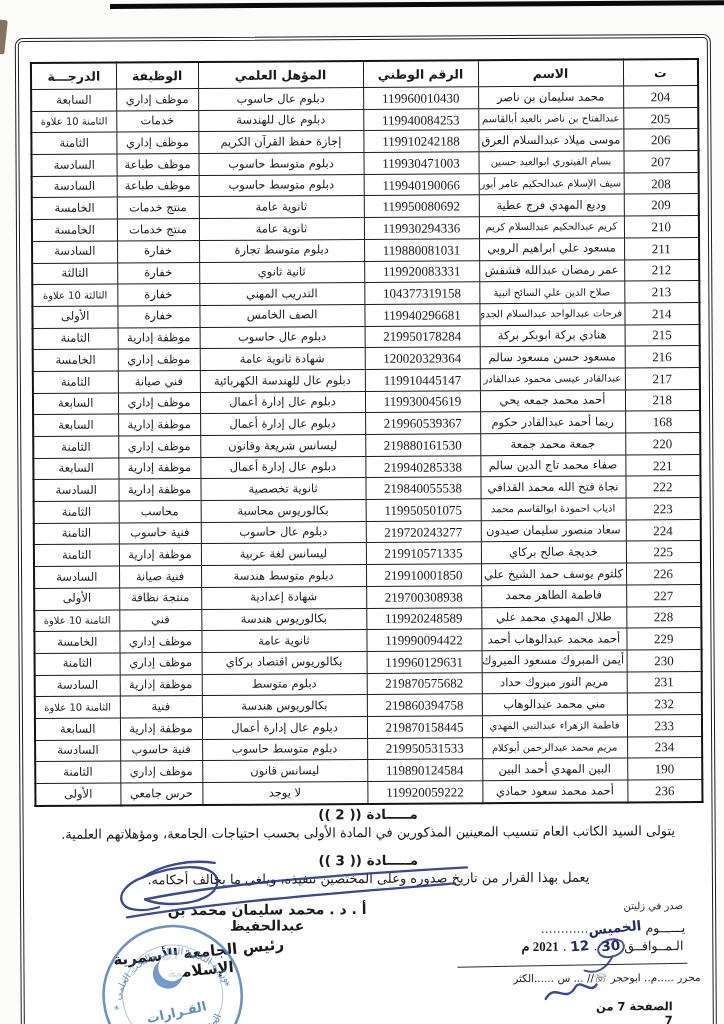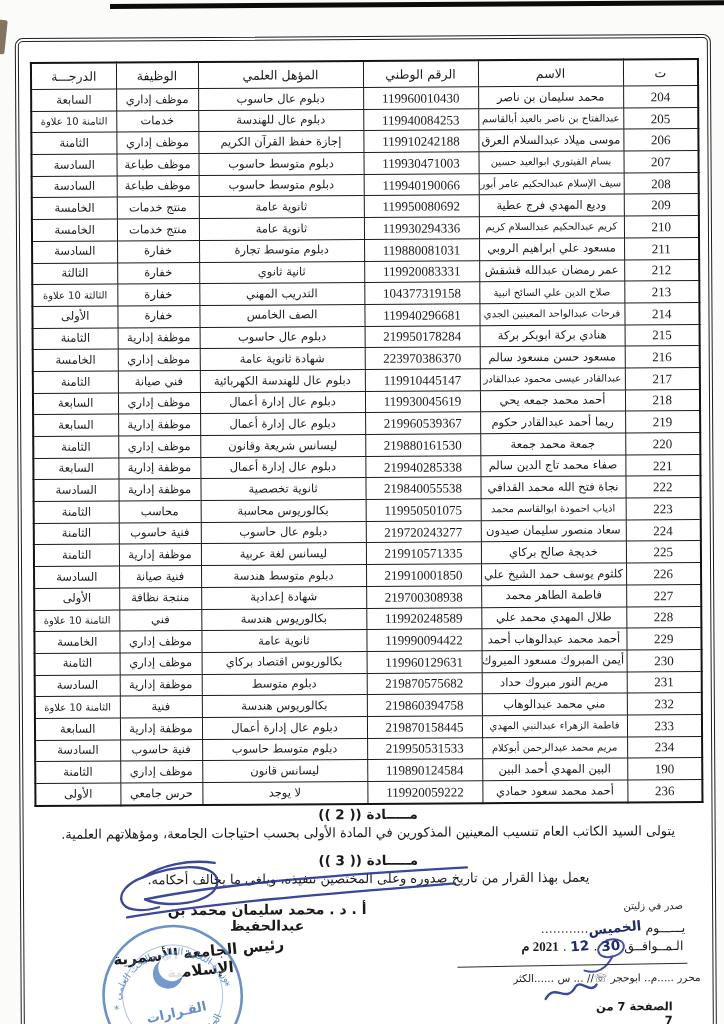--- a/index.html
+++ b/index.html
@@ -16,21 +16,21 @@
     background:#6e5c44;opacity:.85;transform:rotate(6deg);border-radius:2px;}
   .tilt{position:absolute;inset:0;transform:rotate(-0.35deg);transform-origin:50% 55%;}
   .page-frame{position:absolute;left:18px;top:36px;width:688px;height:1000px;
     border:4px double #1f1f1f;border-radius:8px;background:#fff;}
   
   table.emp{position:absolute;left:33px;top:60px;width:667px;
     border-collapse:collapse;table-layout:fixed;direction:rtl;
     border:2px solid #141414;}
   .emp th,.emp td{border:1px solid #1c1c1c;overflow:hidden;white-space:nowrap;
     text-align:center;vertical-align:middle;}
-  .emp th{height:25px;font-size:12.5px;font-weight:400;padding:0 12px;}
+  .emp th{height:25px;font-size:12.5px;font-weight:700;padding:0 12px;}
   .emp td{height:20.7px;font-size:11.5px;padding:0 2px;line-height:1;}
   td.serial,td.nid{font-family:"Liberation Serif","DejaVu Serif",serif;font-size:13px;}
   td.name{font-size:11.5px;}
   td.name.small{font-size:10px;margin-top:35px;}
   td.grade.small-grade{font-size:10px;}
   
   .art{position:absolute;left:33px;width:667px;text-align:center;direction:rtl;}
   .art-h{font-size:13.5px;font-weight:700;}
   .art-t{font-size:13px;}
   .a2h{top:806px}.a2t{top:825px}.a3h{top:852px}.a3t{top:871px}
@@ -164,38 +164,38 @@
         <tr>
           <td class="serial">213</td>
           <td class="name small">صلاح الدين علي السائح انبية</td>
           <td class="nid">104377319158</td>
           <td class="qual">التدريب المهني</td>
           <td class="job">خفارة</td>
           <td class="grade small-grade">الثالثة 10 علاوة</td>
         </tr>
         <tr>
           <td class="serial">214</td>
-          <td class="name small">فرحات عبدالواحد المعينين الجدي</td>
+          <td class="name small">فرحات عبدالواحد عبدالسلام الجدي</td>
           <td class="nid">119940296681</td>
           <td class="qual">الصف الخامس</td>
           <td class="job">خفارة</td>
           <td class="grade">الأولى</td>
         </tr>
         <tr>
           <td class="serial">215</td>
           <td class="name">هنادي بركة ابوبكر بركة</td>
           <td class="nid">219950178284</td>
           <td class="qual">دبلوم عال حاسوب</td>
           <td class="job">موظفة إدارية</td>
           <td class="grade">الثامنة</td>
         </tr>
         <tr>
           <td class="serial">216</td>
           <td class="name">مسعود حسن مسعود سالم</td>
-          <td class="nid">223970386370</td>
+          <td class="nid">120020329364</td>
           <td class="qual">شهادة ثانوية عامة</td>
           <td class="job">موظف إداري</td>
           <td class="grade">الخامسة</td>
         </tr>
         <tr>
           <td class="serial">217</td>
           <td class="name small">عبدالقادر عيسى محمود عبدالقادر</td>
           <td class="nid">119910445147</td>
           <td class="qual">دبلوم عال للهندسة الكهربائية</td>
           <td class="job">فني صيانة</td>
@@ -203,21 +203,21 @@
         </tr>
         <tr>
           <td class="serial">218</td>
           <td class="name">أحمد محمد جمعه يحي</td>
           <td class="nid">119930045619</td>
           <td class="qual">دبلوم عال إدارة أعمال</td>
           <td class="job">موظف إداري</td>
           <td class="grade">السابعة</td>
         </tr>
         <tr>
-          <td class="serial">219</td>
+          <td class="serial">168</td>
           <td class="name">ريما أحمد عبدالقادر حكوم</td>
           <td class="nid">219960539367</td>
           <td class="qual">دبلوم عال إدارة أعمال</td>
           <td class="job">موظفة إدارية</td>
           <td class="grade">السابعة</td>
         </tr>
         <tr>
           <td class="serial">220</td>
           <td class="name">جمعة محمد جمعة</td>
           <td class="nid">219880161530</td>

